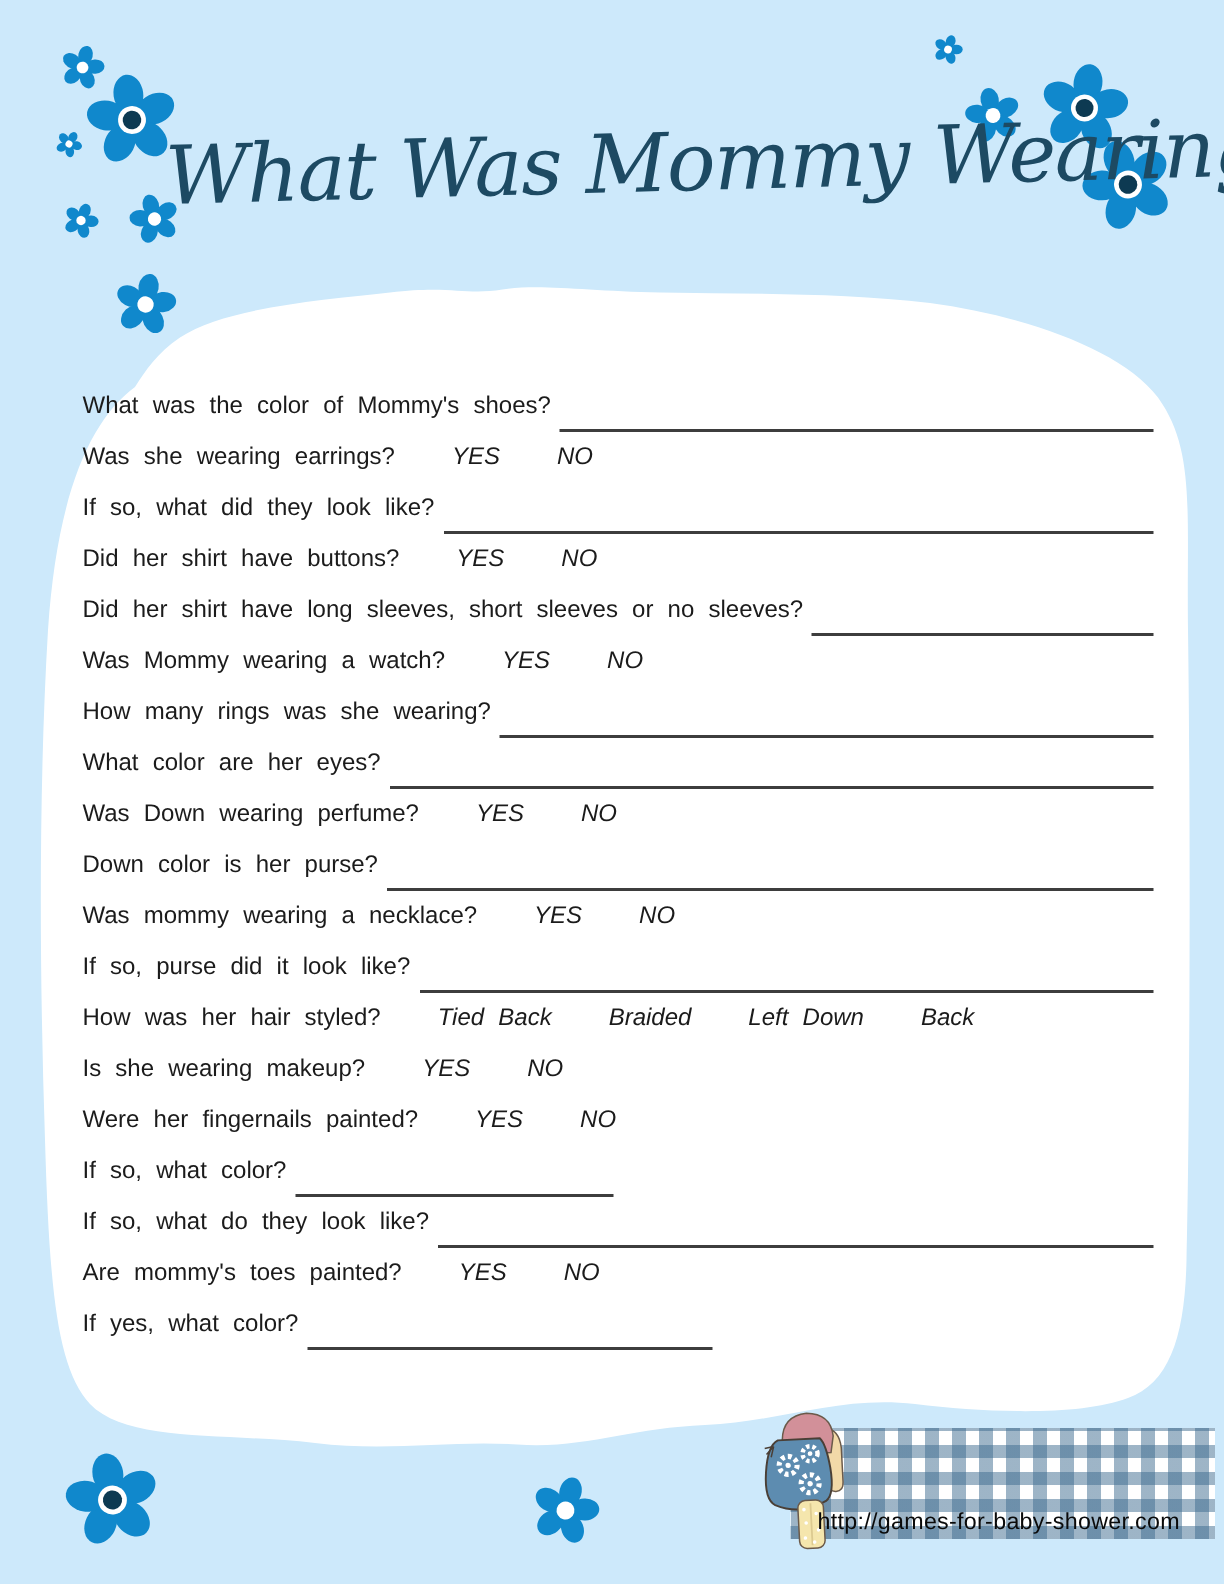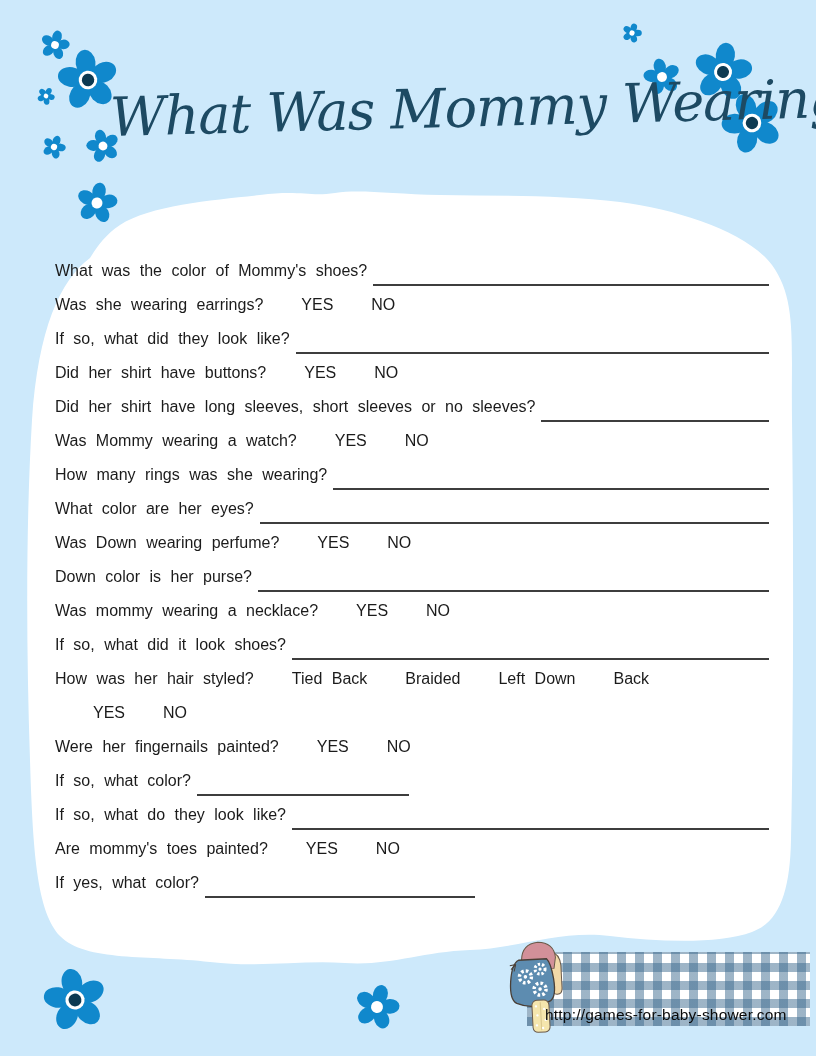--- a/index.html
+++ b/index.html
@@ -10,23 +10,23 @@
 
   .flower{position:absolute;z-index:2;overflow:visible;}
 
   .title{position:absolute;left:110px;top:76px;z-index:3;margin:0;
          font-family:"DejaVu Serif",serif;font-style:italic;font-weight:400;
          font-size:54px;letter-spacing:-1px;color:#1d4a63;white-space:nowrap;
          transform:rotate(-1.5deg);}
 
   .questions{position:absolute;left:55px;top:254px;width:716px;z-index:3;}
   .qrow{display:flex;height:34px;font-size:16px;line-height:34px;color:#1b1b1b;
-        word-spacing:5px;white-space:nowrap;align-items:center;}
+        word-spacing:5px;white-space:nowrap;align-items:flex-end;}
   .qtext{display:inline-block;}
-  .opt{margin-left:38px;}
+  .opt{margin-left:38px;font-style:italic;}
   .blank{display:inline-block;height:27px;margin-left:6px;
          border-bottom:2px solid #3d3d3d;}
   .blank.fill{flex:1 1 auto;margin-right:2px;}
 
   .gingham{position:absolute;left:527px;top:952px;width:283px;height:74px;z-index:2;
     background-color:#ffffff;
     background-image:
       repeating-linear-gradient(90deg, rgba(61,107,143,.5) 0 9px, transparent 9px 18px),
       repeating-linear-gradient(0deg,  rgba(61,107,143,.5) 0 9px, transparent 9px 18px);}
   .woman{position:absolute;left:503px;top:939px;width:80px;height:97px;z-index:3;transform:rotate(-3deg);}
@@ -167,31 +167,32 @@
       <div class="qrow">
         <span class="qtext">Down color is her purse?</span>
         <span class="blank fill"></span>
       </div>
       <div class="qrow">
         <span class="qtext">Was mommy wearing a necklace?</span>
         <span class="opt">YES</span>
         <span class="opt">NO</span>
       </div>
       <div class="qrow">
-        <span class="qtext">If so, what did it look shoes?</span>
+        <span class="qtext">If so, purse did it look like?</span>
         <span class="blank fill"></span>
       </div>
       <div class="qrow">
         <span class="qtext">How was her hair styled?</span>
         <span class="opt">Tied Back</span>
         <span class="opt">Braided</span>
         <span class="opt">Left Down</span>
         <span class="opt">Back</span>
       </div>
       <div class="qrow">
+        <span class="qtext">Is she wearing makeup?</span>
         <span class="opt">YES</span>
         <span class="opt">NO</span>
       </div>
       <div class="qrow">
         <span class="qtext">Were her fingernails painted?</span>
         <span class="opt">YES</span>
         <span class="opt">NO</span>
       </div>
       <div class="qrow">
         <span class="qtext">If so, what color?</span>

